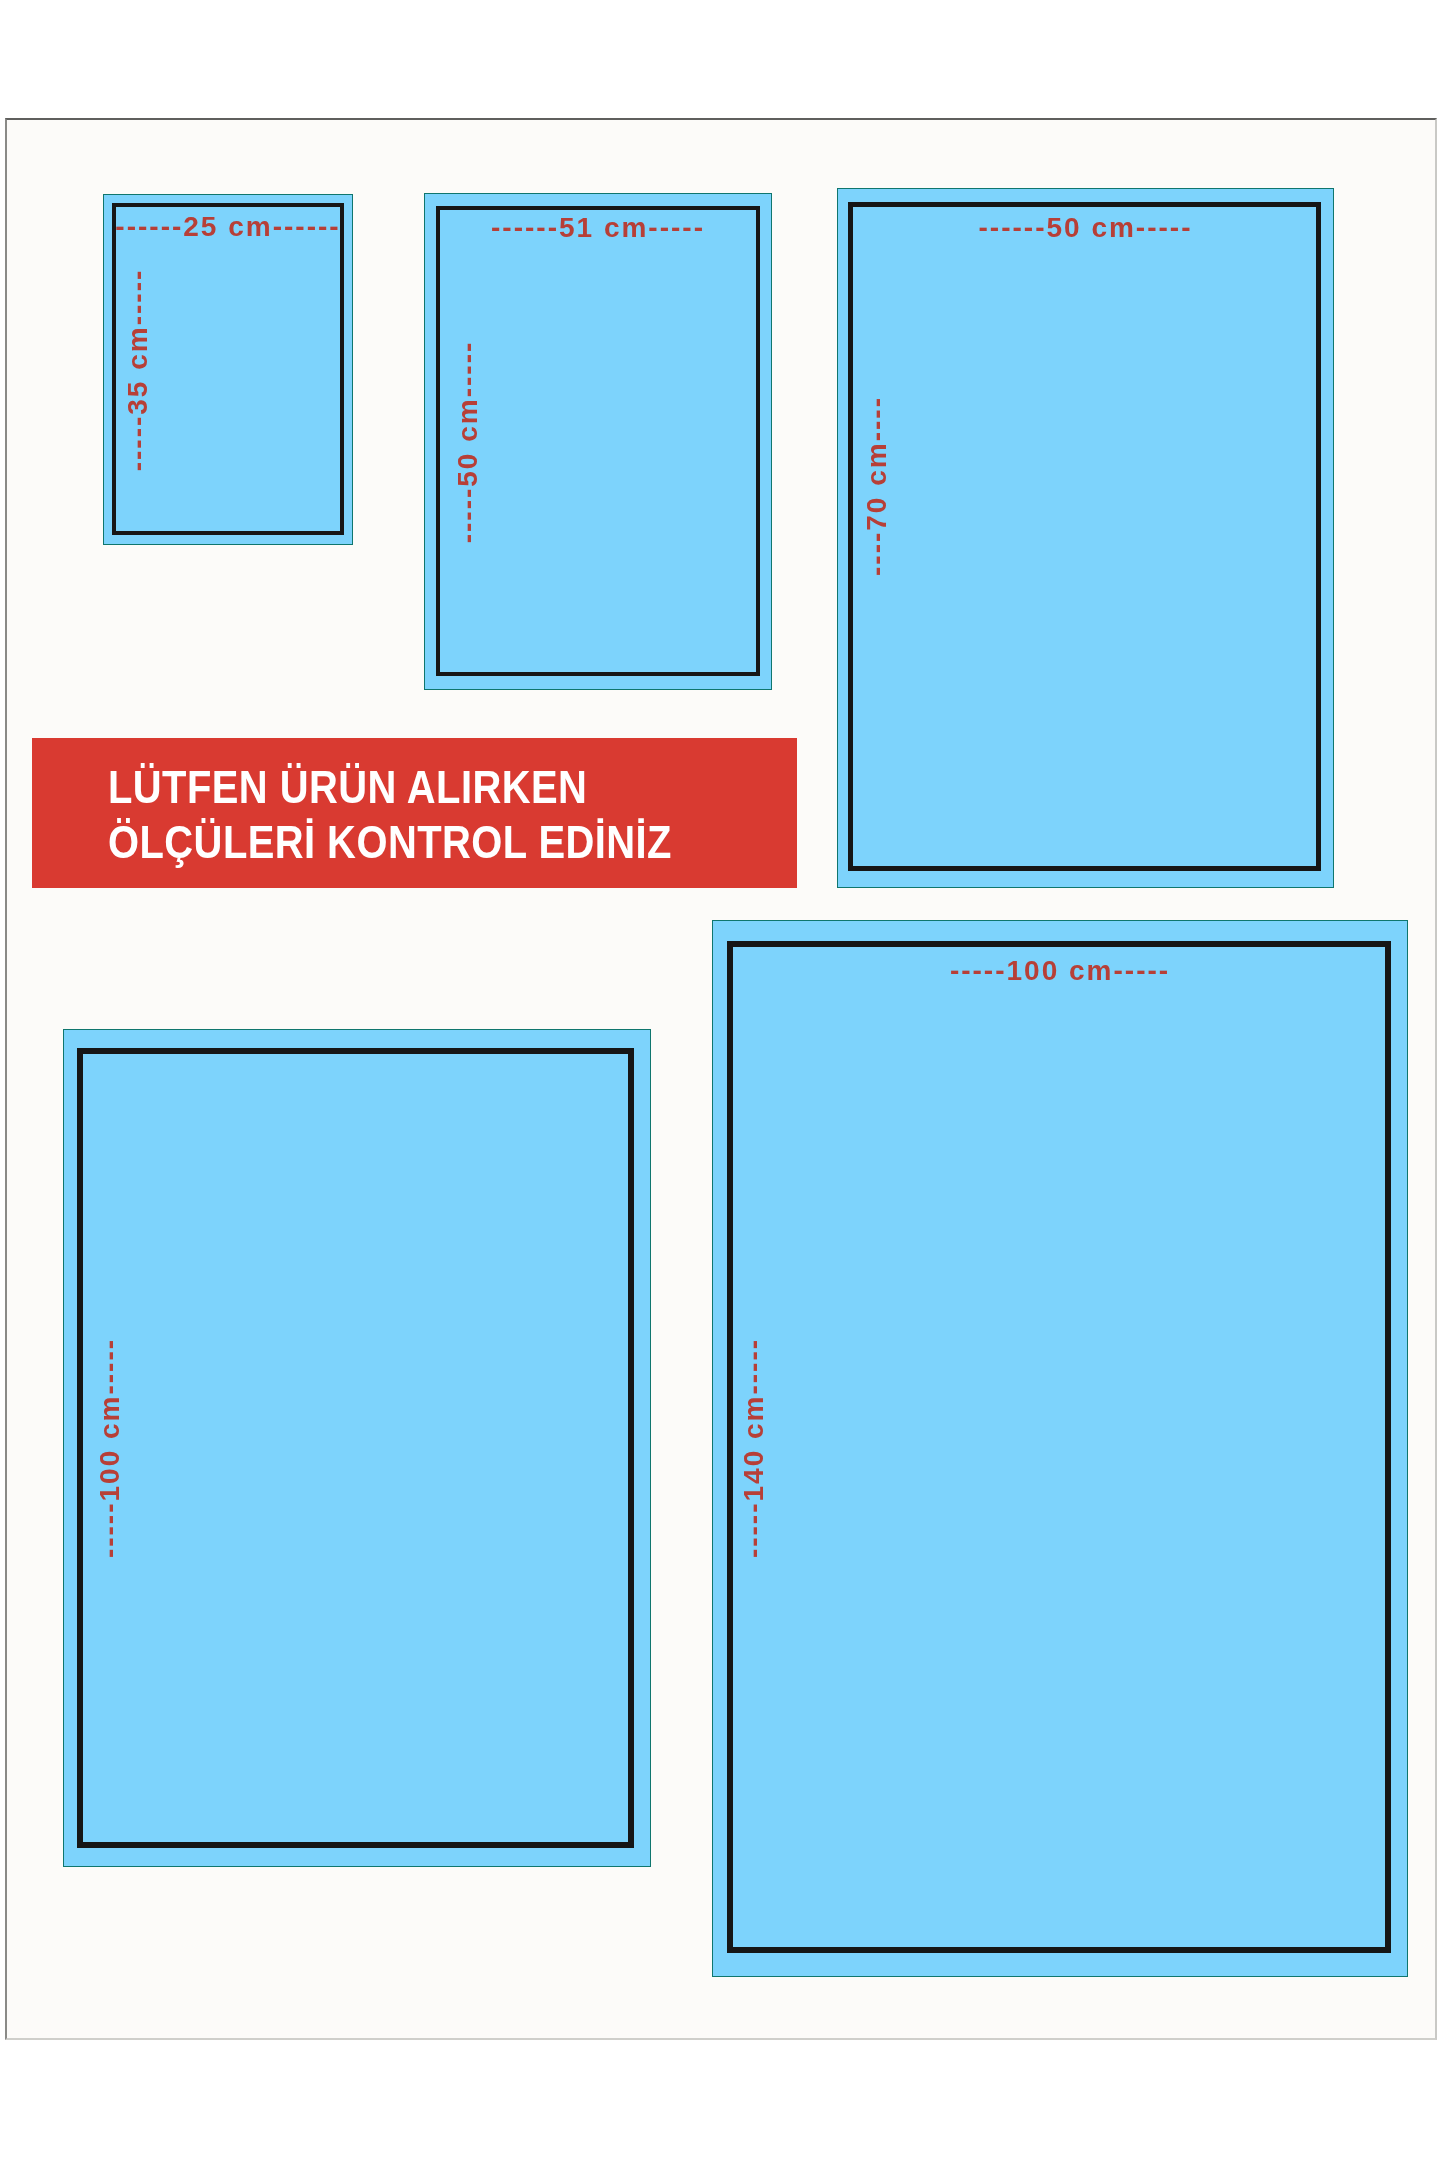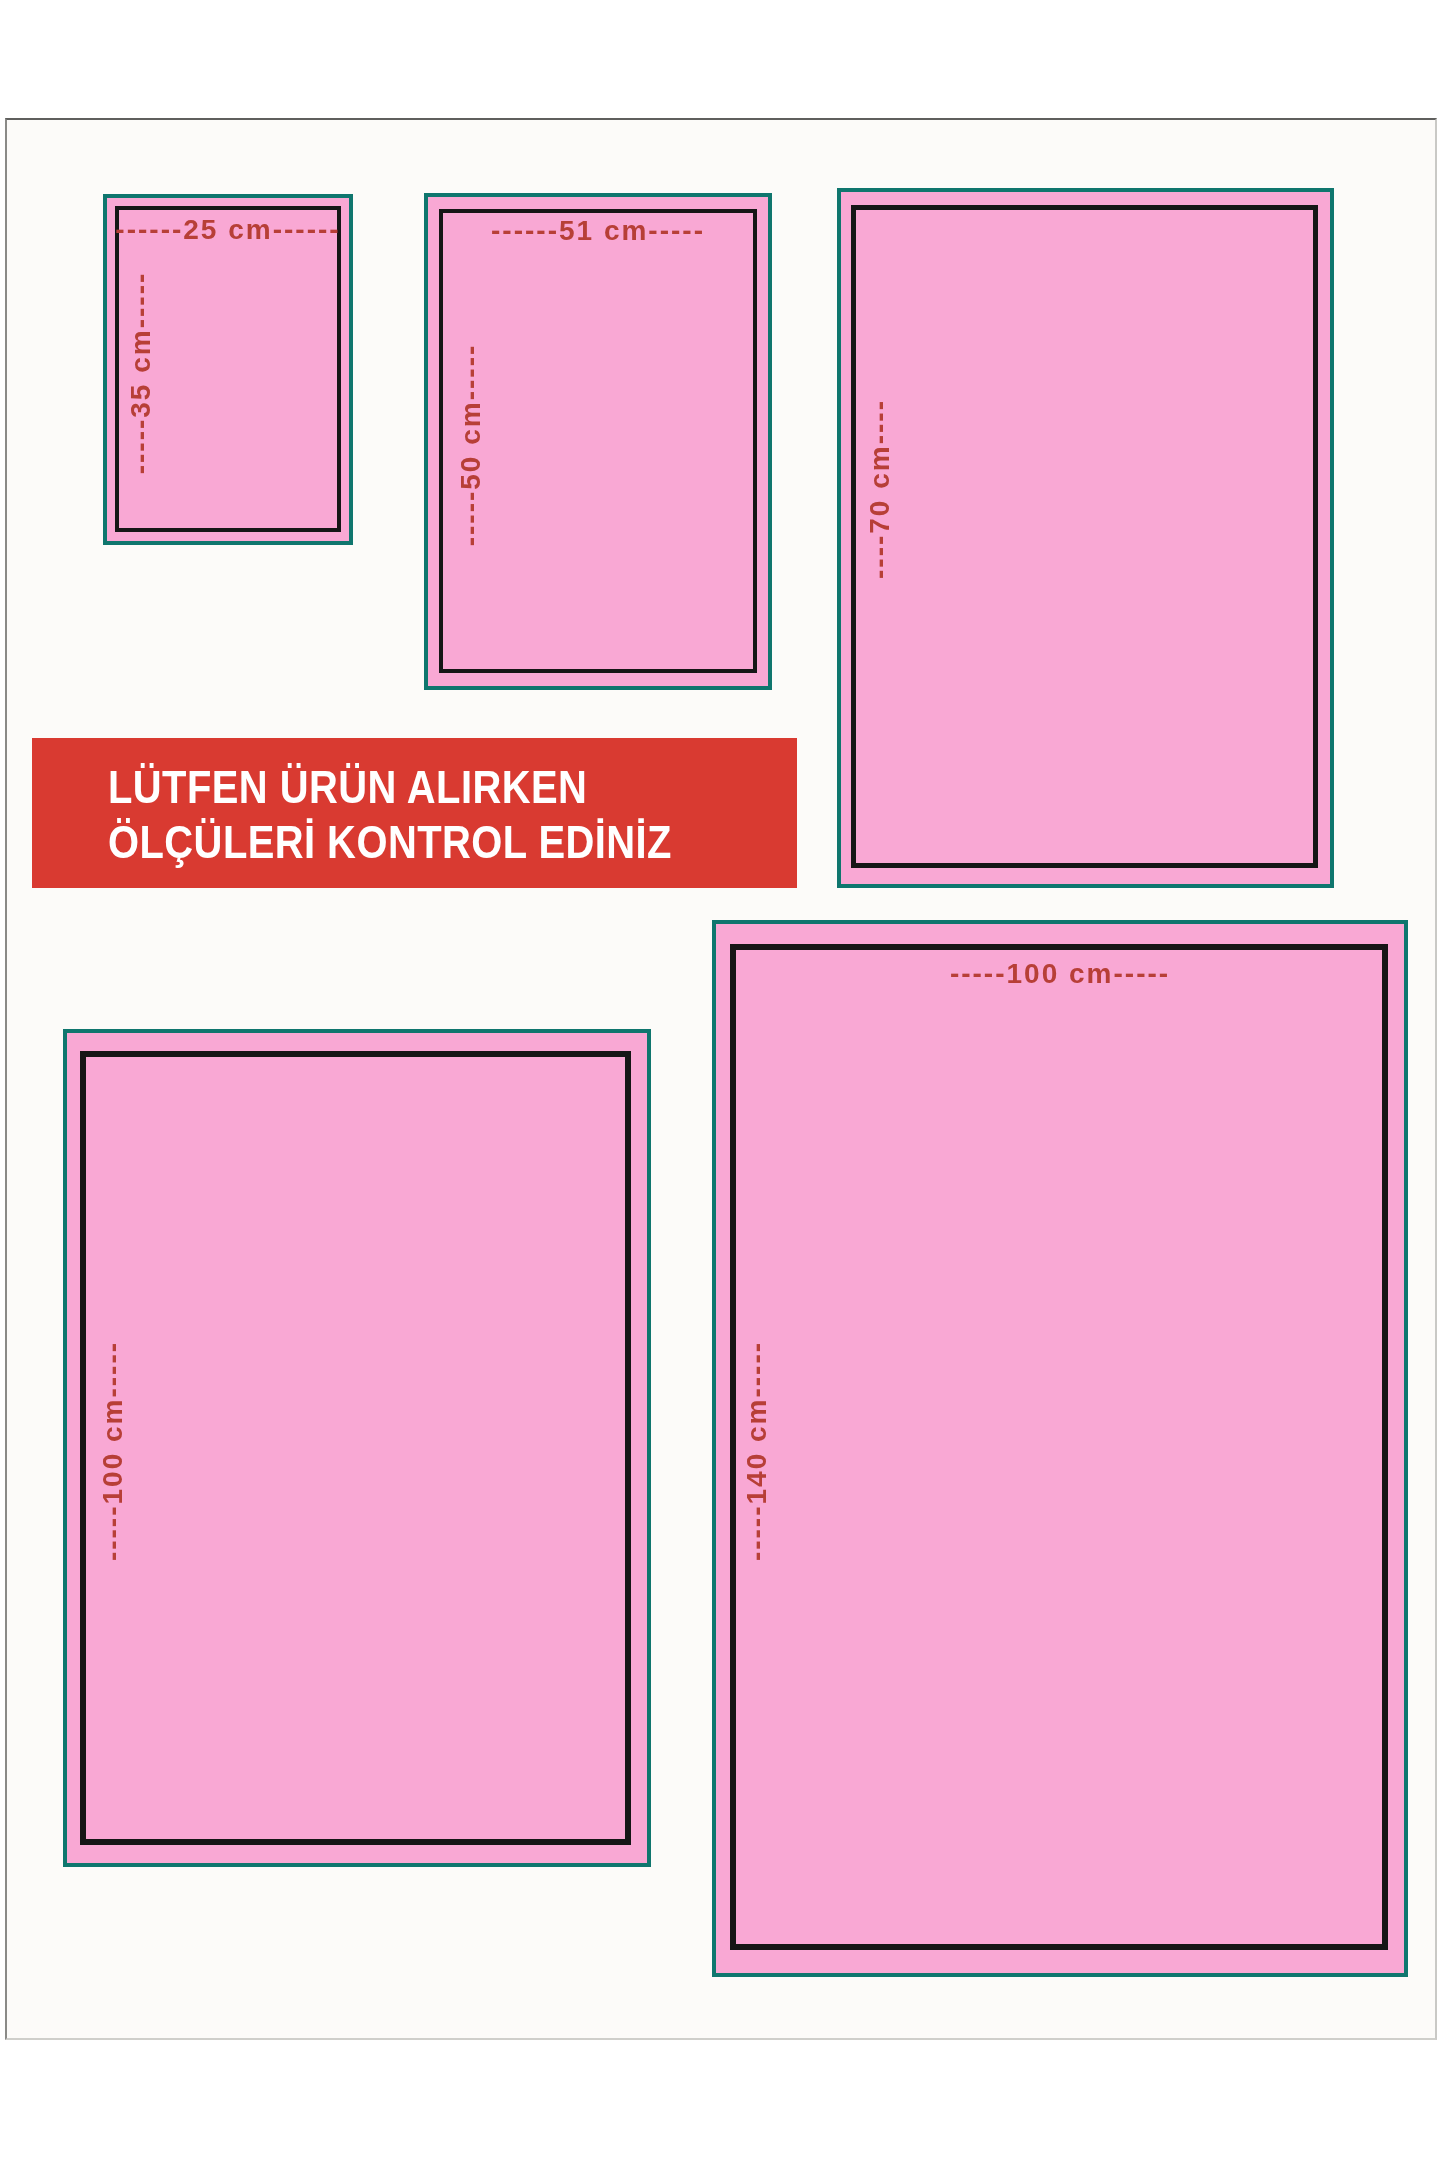--- a/index.html
+++ b/index.html
@@ -13,22 +13,22 @@
   
   .sheet{
     position:absolute;left:5px;top:118px;width:1428px;height:1918px;
     border-style:solid;border-width:2px;
     border-color:#5f5f5d #c9c9c6 #cfcfcb #8a8a87;
     background:#fcfbf9;
   }
   
   .box{
     position:absolute;
-    border:4px solid #0f766e;
-    background:#f9a8d4;
+    border:1px solid #0f766e;
+    background:#7dd3fc;
     box-sizing:border-box;
   }
   .b1{left:103px;top:194px;width:250px;height:351px;}
   .b2{left:424px;top:193px;width:348px;height:497px;}
   .b3{left:837px;top:188px;width:497px;height:700px;}
   .b4{left:63px; top:1029px;width:588px;height:838px;}
   .b5{left:712px;top:920px;width:696px;height:1057px;}
   
   .blk{
     position:absolute;
@@ -92,20 +92,21 @@
 </div>
 
 <div class="box b2">
   <div class="blk"></div>
   <div class="dim tl">------51 cm-----</div>
   <div class="dim sl">-----50 cm-----</div>
 </div>
 
 <div class="box b3">
   <div class="blk"></div>
+  <div class="dim tl">------50 cm-----</div>
   <div class="dim sl">----70 cm----</div>
 </div>
 
 <div class="banner">
   <div class="line">LÜTFEN ÜRÜN ALIRKEN</div>
   <div class="line">ÖLÇÜLERİ KONTROL EDİNİZ</div>
 </div>
 
 <div class="box b4">
   <div class="blk"></div>

